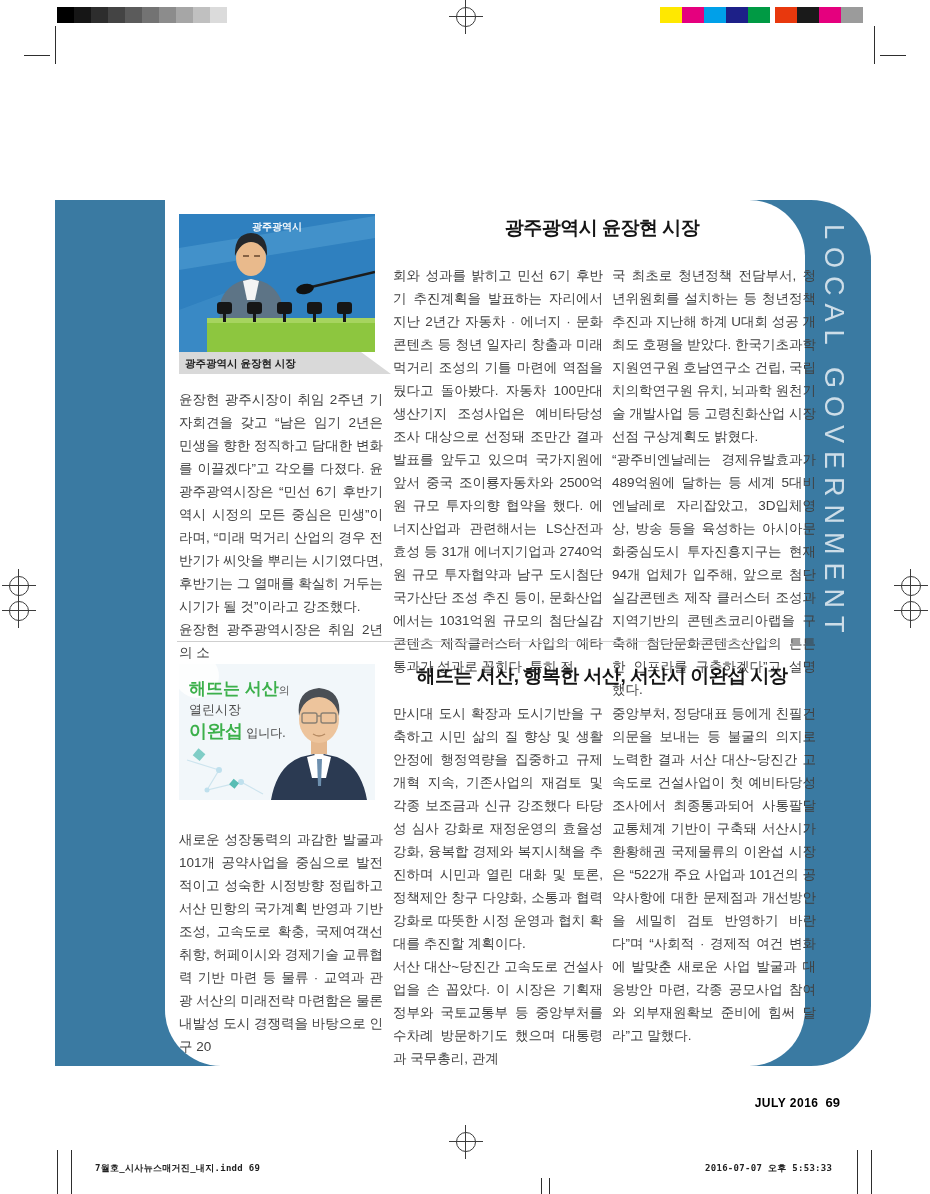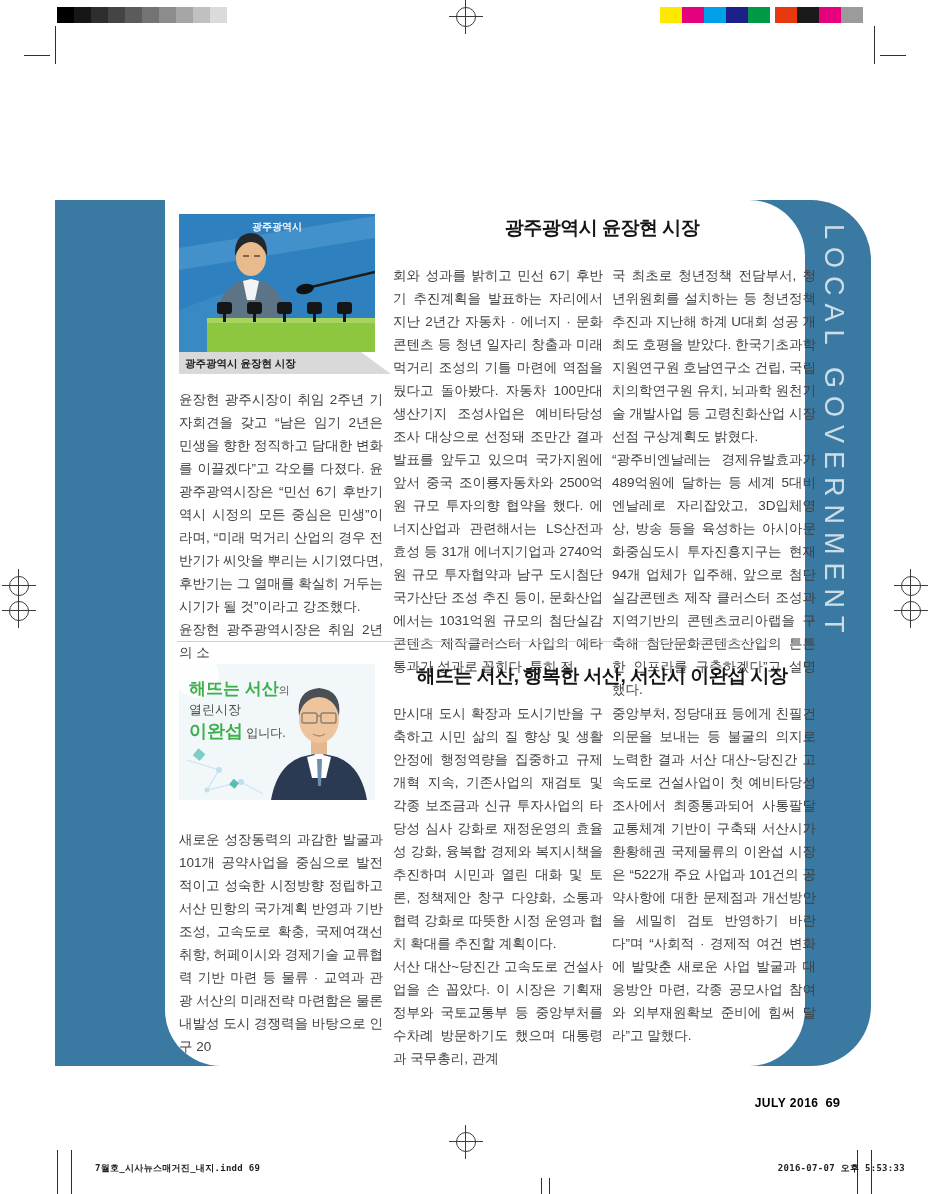--- a/index.html
+++ b/index.html
@@ -60,21 +60,21 @@
   .a2-c3{left:447px;top:502px;width:204px;}
 
   
   .pagefoot{position:absolute;left:640px;top:1093px;width:200px;text-align:right;color:#000;}
   .pagefoot .issue{font-size:12px;font-weight:bold;letter-spacing:0.5px;text-align:right;}
   .pagefoot .num{font-size:13px;font-weight:bold;margin-left:7px;}
 
   .slug{position:absolute;top:1162px;font-family:"DejaVu Sans Mono",monospace;
         font-size:9px;font-weight:bold;color:#222;letter-spacing:0.3px;}
   .slug-l{left:95px;}
-  .slug-r{left:705px;width:200px;text-align:right;}
+  .slug-r{left:705px;width:200px;}
 </style>
 </head>
 <body>
 
 <div class="page">
 
   <div class="bar grayscale">
       <div class="sw" style="background: rgb(0, 0, 0);"></div>
       <div class="sw" style="background: rgb(22, 22, 22);"></div>
       <div class="sw" style="background: rgb(45, 45, 45);"></div>
@@ -199,21 +199,21 @@
         <rect x="142" y="49" width="15" height="10" rx="2" fill="none" stroke="#8a8073" stroke-width="1.4"></rect>
         <line x1="138" y1="52" x2="142" y2="52" stroke="#8a8073" stroke-width="1.4"></line>
         <path d="M134,70 Q140,74 146,70" fill="none" stroke="#b58a62" stroke-width="1.4"></path>
         <text x="10" y="30" font-size="17" font-weight="bold" fill="#3cb04b"><tspan>해뜨는 서산</tspan><tspan font-size="11" fill="#555555" font-weight="normal">의</tspan></text>
         <text x="10" y="50" font-size="13" fill="#4c4c4c">열린시장</text>
         <text x="10" y="73" font-size="18" font-weight="bold" fill="#3cb04b"><tspan>이완섭</tspan><tspan font-size="12" fill="#444444" font-weight="normal"> 입니다.</tspan></text>
       </svg>
     </div>
 
     <div class="col a2-c1">새로운 성장동력의 과감한 발굴과 101개 공약사업을 중심으로 발전적이고 성숙한 시정방향 정립하고 서산 민항의 국가계획 반영과 기반조성, 고속도로 확충, 국제여객선 취항, 허페이시와 경제기술 교류협력 기반 마련 등 물류 · 교역과 관광 서산의 미래전략 마련함은 물론 내발성 도시 경쟁력을 바탕으로 인구 20</div>
-    <div class="col a2-c2">만시대 도시 확장과 도시기반을 구축하고 시민 삶의 질 향상 및 생활안정에 행정역량을 집중하고 규제개혁 지속, 기존사업의 재검토 및 각종 보조금과 신규 투자사업의 타당성 심사 강화로 재정운영의 효율성 강화, 융복합 경제와 복지시책을 추진하며 시민과 열린 대화 및 토론, 정책제안 창구 다양화, 소통과 협력 강화로 따뜻한 시정 운영과 협치 확대를 추진할 계획이다.
+    <div class="col a2-c2">만시대 도시 확장과 도시기반을 구축하고 시민 삶의 질 향상 및 생활안정에 행정역량을 집중하고 규제개혁 지속, 기존사업의 재검토 및 각종 보조금과 신규 강조했다 타당성 심사 강화로 재정운영의 효율성 강화, 융복합 경제와 복지시책을 추진하며 시민과 열린 대화 및 토론, 정책제안 창구 다양화, 소통과 협력 강화로 따뜻한 시정 운영과 협치 확대를 추진할 계획이다.
 서산 대산~당진간 고속도로 건설사업을 손 꼽았다. 이 시장은 기획재정부와 국토교통부 등 중앙부처를 수차례 방문하기도 했으며 대통령과 국무총리, 관계</div>
     <div class="col a2-c3">중앙부처, 정당대표 등에게 친필건의문을 보내는 등 불굴의 의지로 노력한 결과 서산 대산~당진간 고속도로 건설사업이 첫 예비타당성 조사에서 최종통과되어 사통팔달 교통체계 기반이 구축돼 서산시가 환황해권 국제물류의 이완섭 시장은 “522개 주요 사업과 101건의 공약사항에 대한 문제점과 개선방안을 세밀히 검토 반영하기 바란다”며 “사회적 · 경제적 여건 변화에 발맞춘 새로운 사업 발굴과 대응방안 마련, 각종 공모사업 참여와 외부재원확보 준비에 힘써 달라”고 말했다.</div>
   </div>
 
   <div class="pagefoot">
     <span class="issue">JULY 2016</span><span class="num">69</span>
   </div>
 
   <div class="slug slug-l">7월호_시사뉴스매거진_내지.indd   69</div>
   <div class="slug slug-r">2016-07-07   오후 5:53:33</div>

